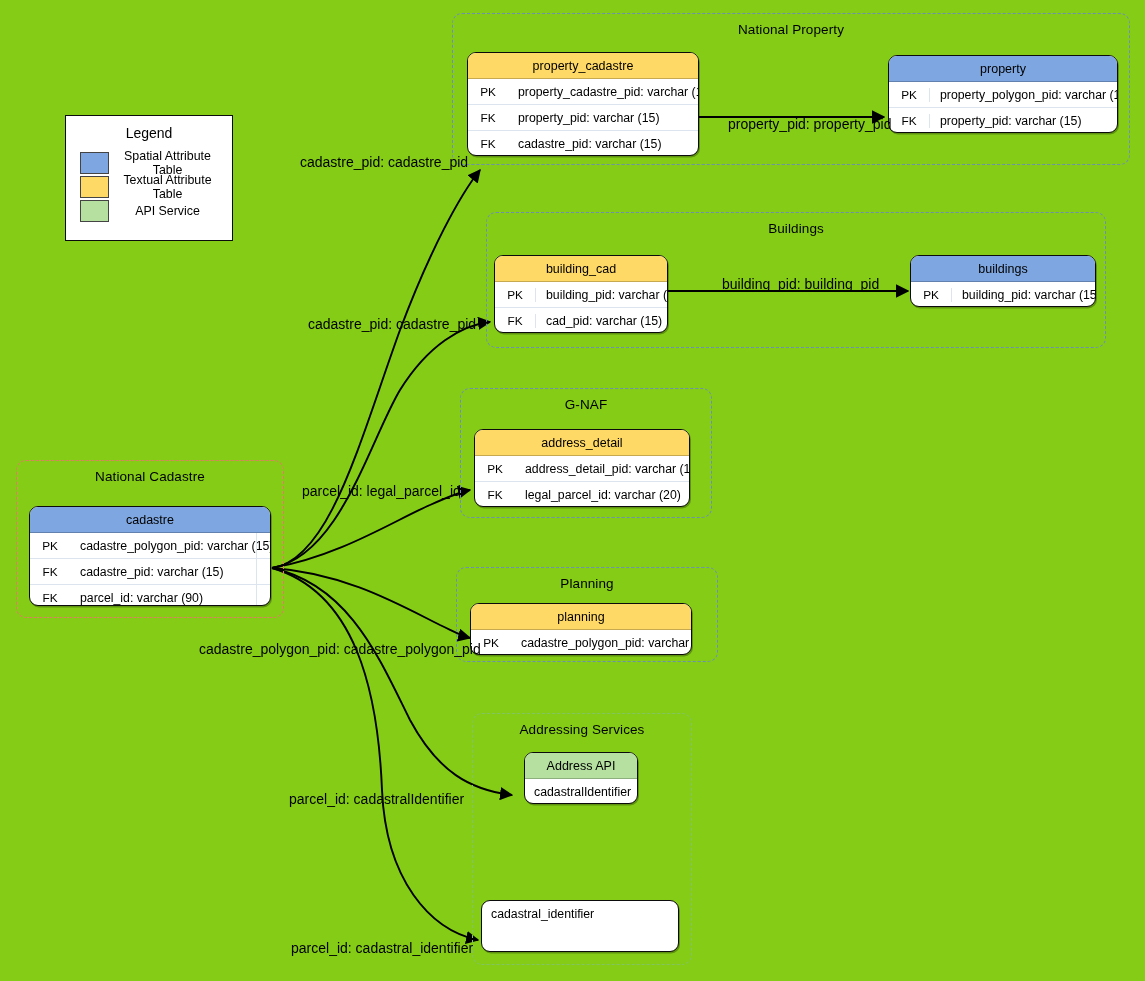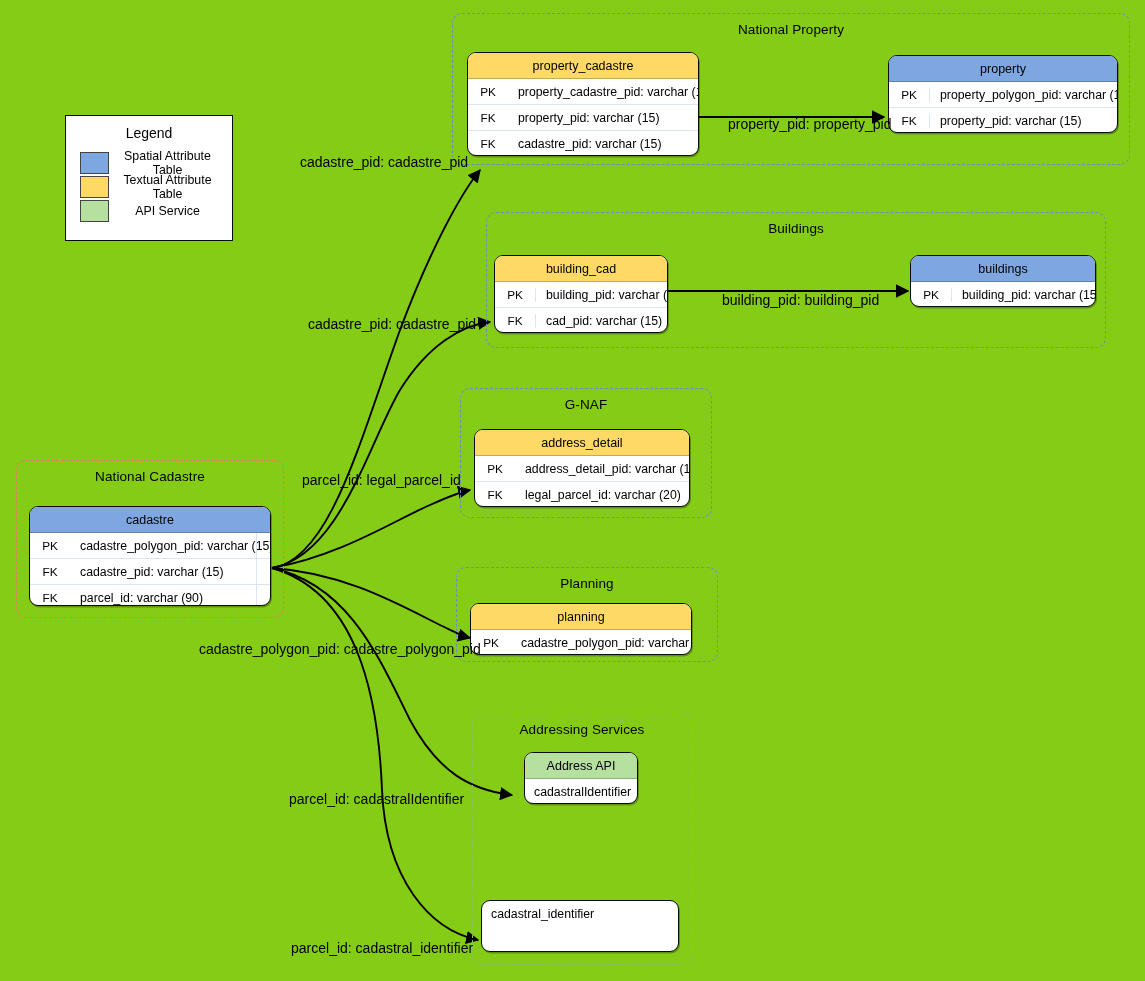--- a/index.html
+++ b/index.html
@@ -302,25 +302,25 @@
   <div class="table" style="left:481px;top:900px;width:198px;height:52px;">
     <div class="t-row plain">
       <span class="t-name">cadastral_identifier</span>
     </div>
   </div>
 
   <div class="edge-label" style="left:300px;top:154px;">cadastre_pid: cadastre_pid</div>
 
   <div class="edge-label" style="left:308px;top:316px;">cadastre_pid: cadastre_pid</div>
 
-  <div class="edge-label" style="left:302px;top:472px;">parcel_id: legal_parcel_id</div>
+  <div class="edge-label" style="left:302px;top:483px;">parcel_id: legal_parcel_id</div>
 
   <div class="edge-label" style="left:199px;top:641px;">cadastre_polygon_pid: cadastre_polygon_pid</div>
 
   <div class="edge-label" style="left:289px;top:791px;">parcel_id: cadastralIdentifier</div>
 
   <div class="edge-label" style="left:291px;top:940px;">parcel_id: cadastral_identifier</div>
 
   <div class="edge-label" style="left:728px;top:116px;">property_pid: property_pid</div>
 
-  <div class="edge-label" style="left:722px;top:292px;">building_pid: building_pid</div>
+  <div class="edge-label" style="left:722px;top:276px;">building_pid: building_pid</div>
 
 </div>
 
 </body></html>

